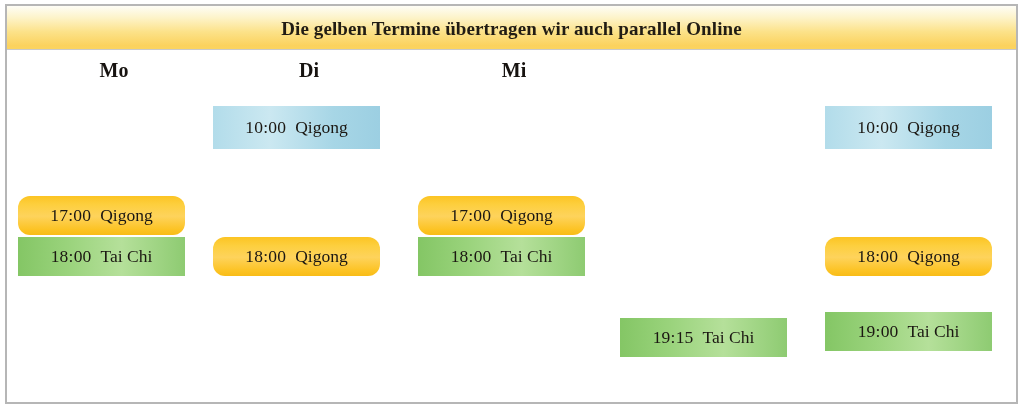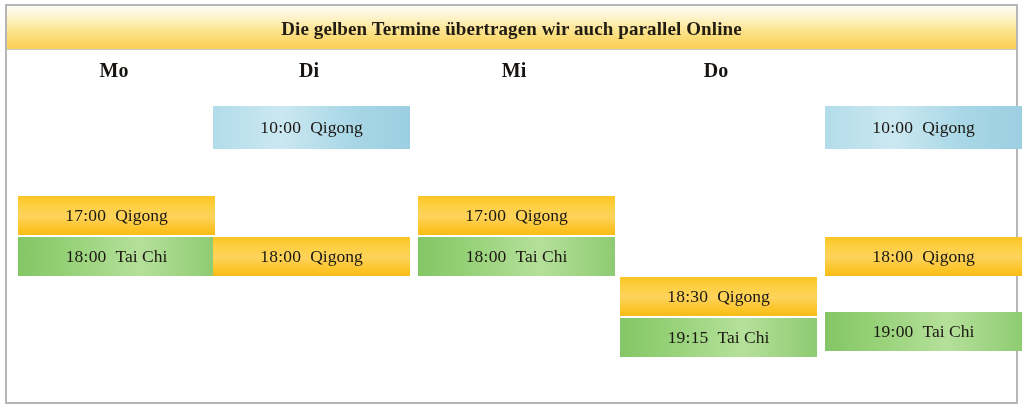--- a/index.html
+++ b/index.html
@@ -76,21 +76,21 @@
   .grid {
     position: absolute;
     left: 0;
     top: 0;
     width: 100%;
     height: 100%;
   }
 
   .block {
     position: absolute;
-    width: 197px;
+    width: 167px;
     height: 39px;
     line-height: 39px;
     font-size: 17.5px;
     color: #1b1712;
     text-align: center;
     white-space: nowrap;
     box-sizing: border-box;
   }
   .block .time { letter-spacing: 0.2px; }
   .block .gap  { display: inline-block; width: 9px; }
@@ -104,20 +104,21 @@
     height: 43px;
     line-height: 43px;
   }
   .block.orange {
     background: linear-gradient(to bottom,
                 #fcc423 0%,
                 #fdcf3e 22%,
                 #fed35c 52%,
                 #fcc324 86%,
                 #f8bc17 100%);
+    border-radius: 12px;
   }
   .block.green {
     background: linear-gradient(to right,
                 #84c665 0%,
                 #9ad37c 30%,
                 #b5e09a 62%,
                 #8ecb72 100%);
   }
 </style>
 </head>
@@ -126,30 +127,28 @@
 <div class="frame">
 
   <div class="banner">
     <div class="banner-title">Die gelben Termine übertragen wir auch parallel Online</div>
   </div>
 
   <div class="daybar">
       <div class="day" style="left: 6px;">Mo</div>
       <div class="day" style="left: 201px;">Di</div>
       <div class="day" style="left: 406px;">Mi</div>
-      <div class="day" style="left: 608px;">Do</div>
     </div>
 
   <div class="grid">
       <div class="block blue" style="left: 206px; top: 100px;"><span class="time">10:00</span><span class="gap"></span><span class="name">Qigong</span></div>
       <div class="block blue" style="left: 818px; top: 100px;"><span class="time">10:00</span><span class="gap"></span><span class="name">Qigong</span></div>
       <div class="block orange" style="left: 11px; top: 190px;"><span class="time">17:00</span><span class="gap"></span><span class="name">Qigong</span></div>
       <div class="block orange" style="left: 411px; top: 190px;"><span class="time">17:00</span><span class="gap"></span><span class="name">Qigong</span></div>
       <div class="block green" style="left: 11px; top: 231px;"><span class="time">18:00</span><span class="gap"></span><span class="name">Tai Chi</span></div>
       <div class="block orange" style="left: 206px; top: 231px;"><span class="time">18:00</span><span class="gap"></span><span class="name">Qigong</span></div>
       <div class="block green" style="left: 411px; top: 231px;"><span class="time">18:00</span><span class="gap"></span><span class="name">Tai Chi</span></div>
       <div class="block orange" style="left: 818px; top: 231px;"><span class="time">18:00</span><span class="gap"></span><span class="name">Qigong</span></div>
-      <div class="block orange" style="left: 613px; top: 271px;"><span class="time">18:30</span><span class="gap"></span><span class="name">Qigong</span></div>
       <div class="block green" style="left: 818px; top: 271px; margin-top: 35px;"><span class="time">19:00</span><span class="gap"></span><span class="name">Tai Chi</span></div>
       <div class="block green" style="left: 613px; top: 312px;"><span class="time">19:15</span><span class="gap"></span><span class="name">Tai Chi</span></div>
     </div>
 
 </div>
 
 </body></html>

